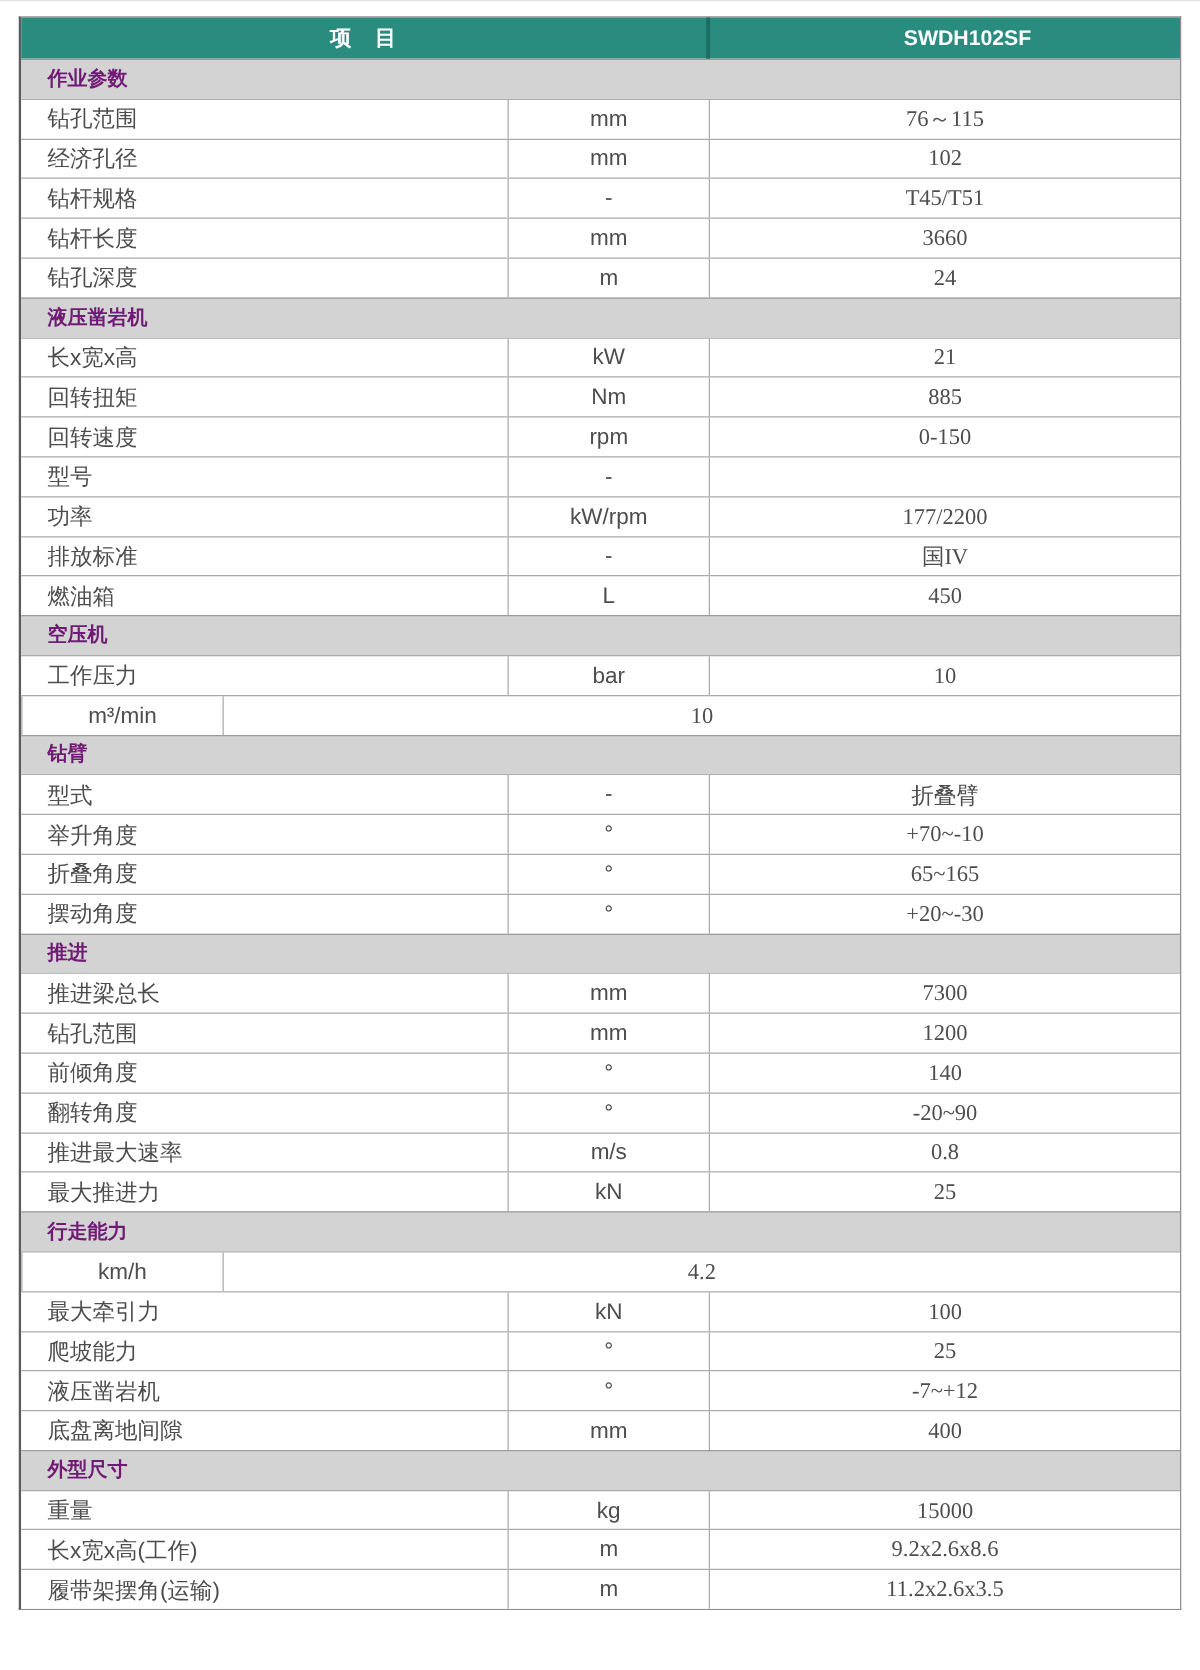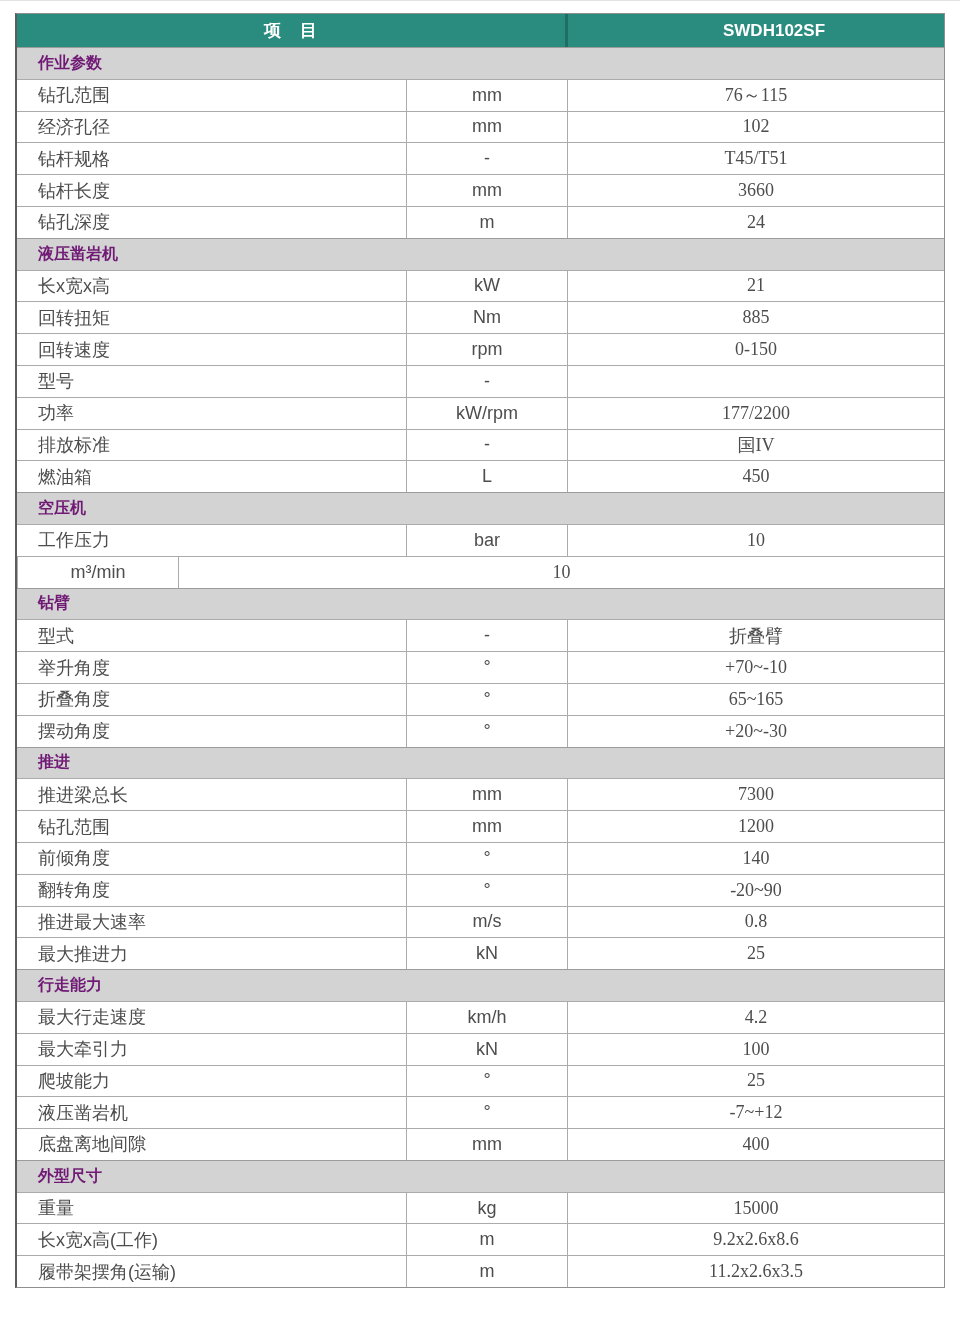--- a/index.html
+++ b/index.html
@@ -259,21 +259,20 @@
     <div class="cell cell-name">最大推进力</div>
     <div class="cell cell-unit">kN</div>
     <div class="cell cell-value">25</div>
   </div>
 
   <div class="section-row">
     <span>行走能力</span>
   </div>
 
   <div class="data-row">
-    <div class="cell cell-name">最大行走速度</div>
     <div class="cell cell-unit">km/h</div>
     <div class="cell cell-value">4.2</div>
   </div>
 
   <div class="data-row">
     <div class="cell cell-name">最大牵引力</div>
     <div class="cell cell-unit">kN</div>
     <div class="cell cell-value">100</div>
   </div>
 

